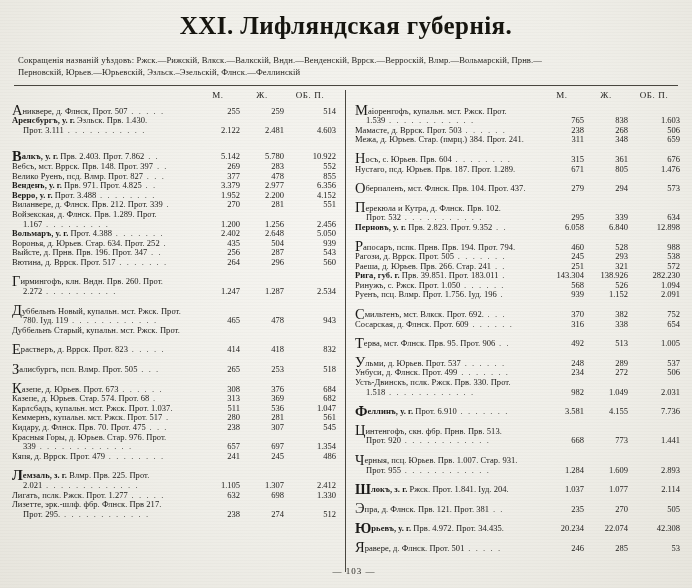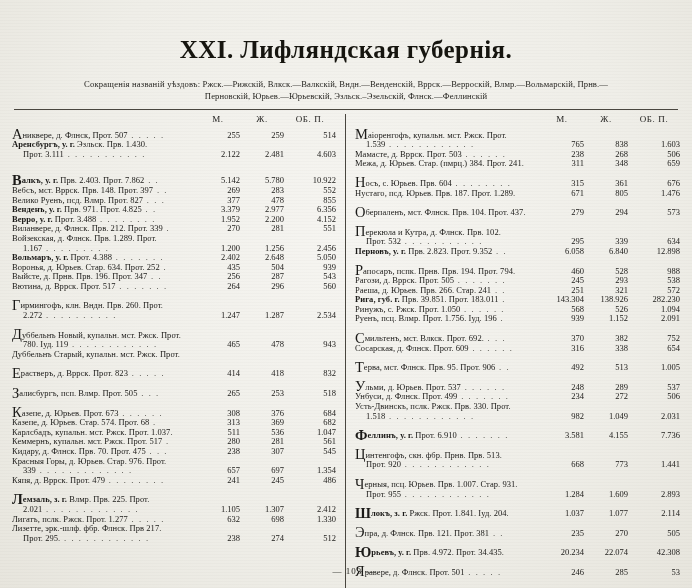--- a/index.html
+++ b/index.html
@@ -13,38 +13,38 @@
     background: #f2f1ec;
     font-family: "Liberation Serif", "DejaVu Serif", serif;
     color: #1b1a18;
     overflow: hidden;
   }
   .page {
     position: relative;
     width: 692px;
     height: 588px;
     box-sizing: border-box;
-    padding: 28px 12px 6px 12px;
+    padding: 4px 12px 6px 12px;
     background:
       radial-gradient(ellipse at 50% 40%, #f6f5f1 0%, #efeee8 62%, #e7e5dd 100%);
   }
   .page-title {
     text-align: center;
     font-size: 25px;
     font-weight: bold;
     letter-spacing: 0.4px;
     margin: 8px 0 0 0;
     color: #16150f;
     font-family: "Liberation Serif", "DejaVu Serif", serif;
   }
   .abbrev {
     margin: 14px 6px 0 6px;
     font-size: 8.6px;
     line-height: 1.42;
-    text-align: center;
+    text-align: left;
     color: #201f1b;
     letter-spacing: 0.1px;
   }
   .abbrev .lead {
     letter-spacing: 0.2px;
   }
   .rule {
     border: none;
     border-top: 1px solid #49463f;
     margin: 7px 2px 0 2px;

